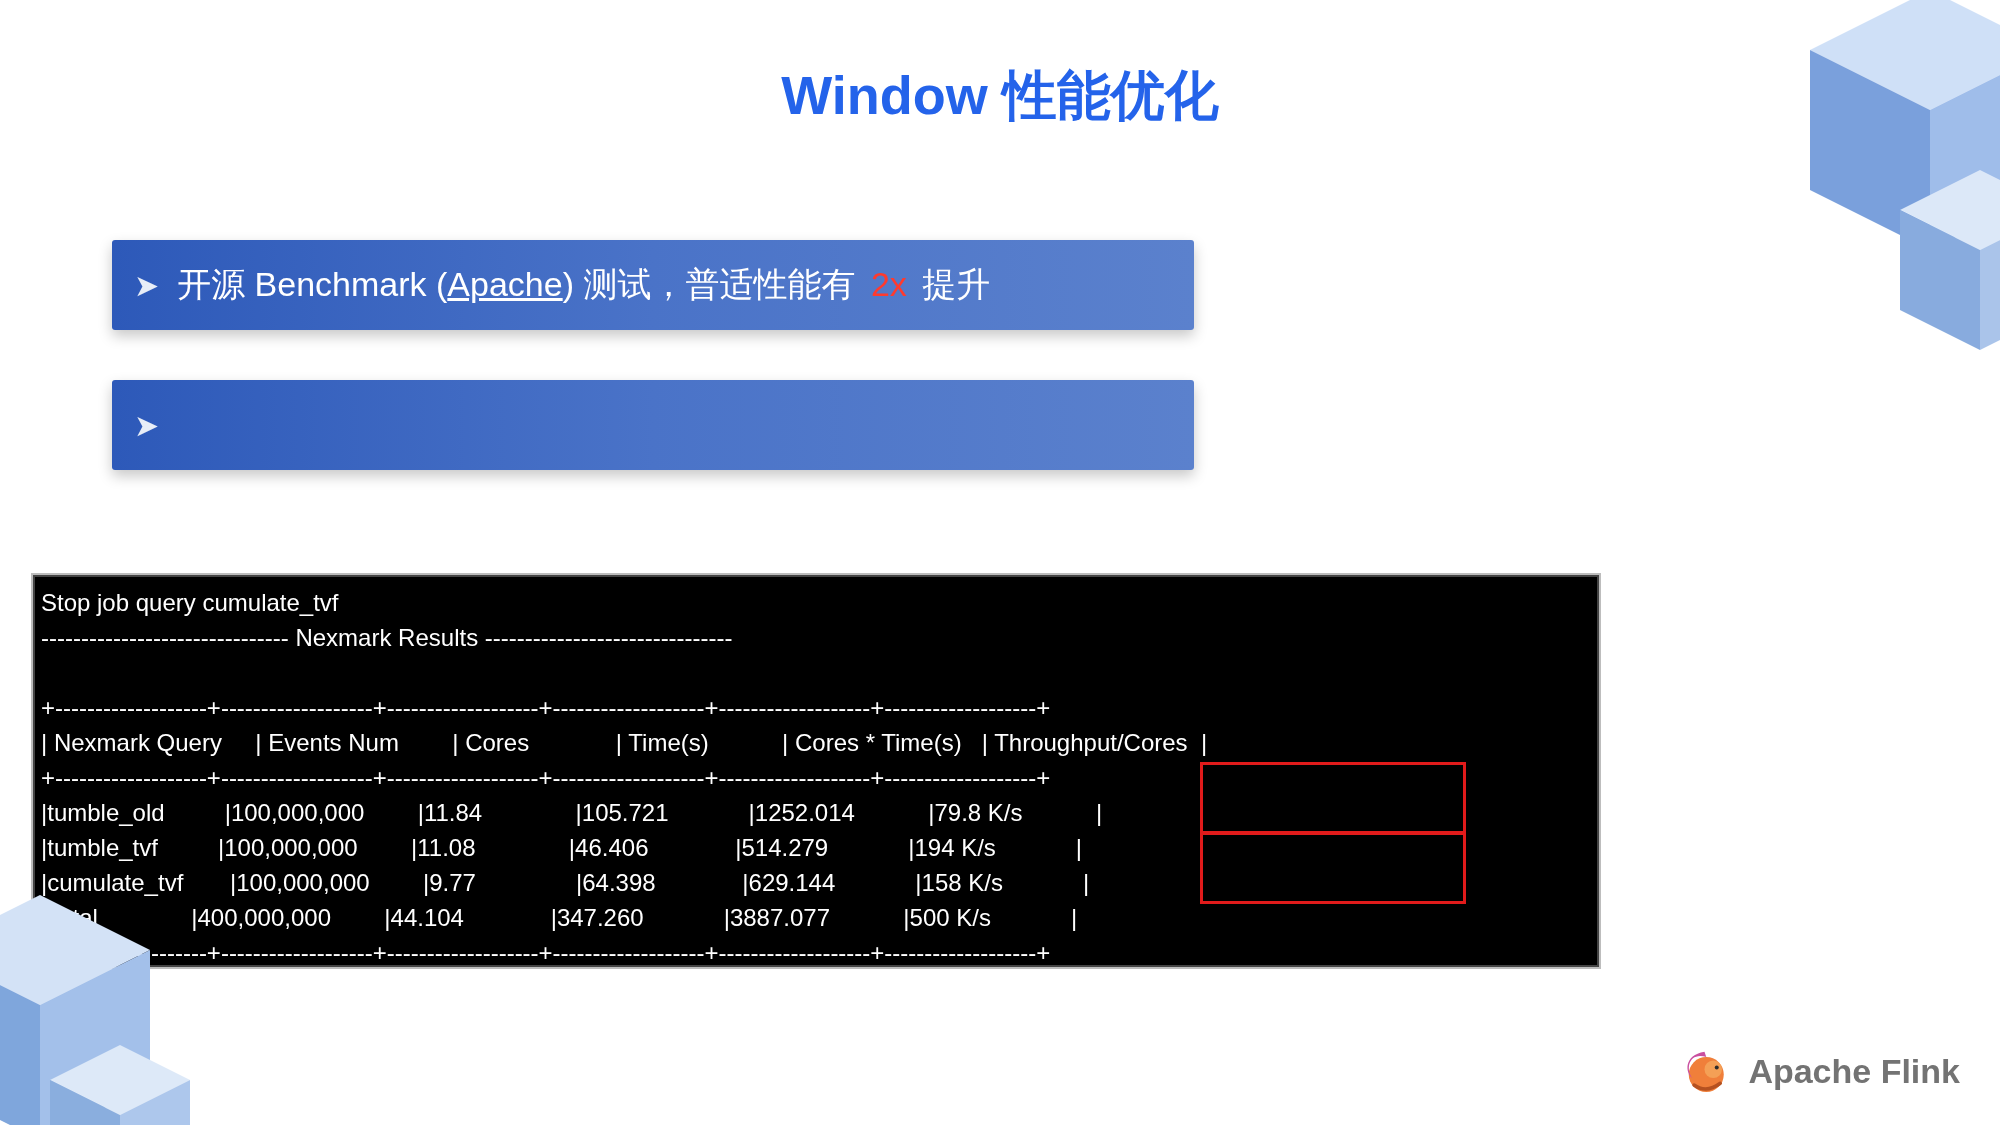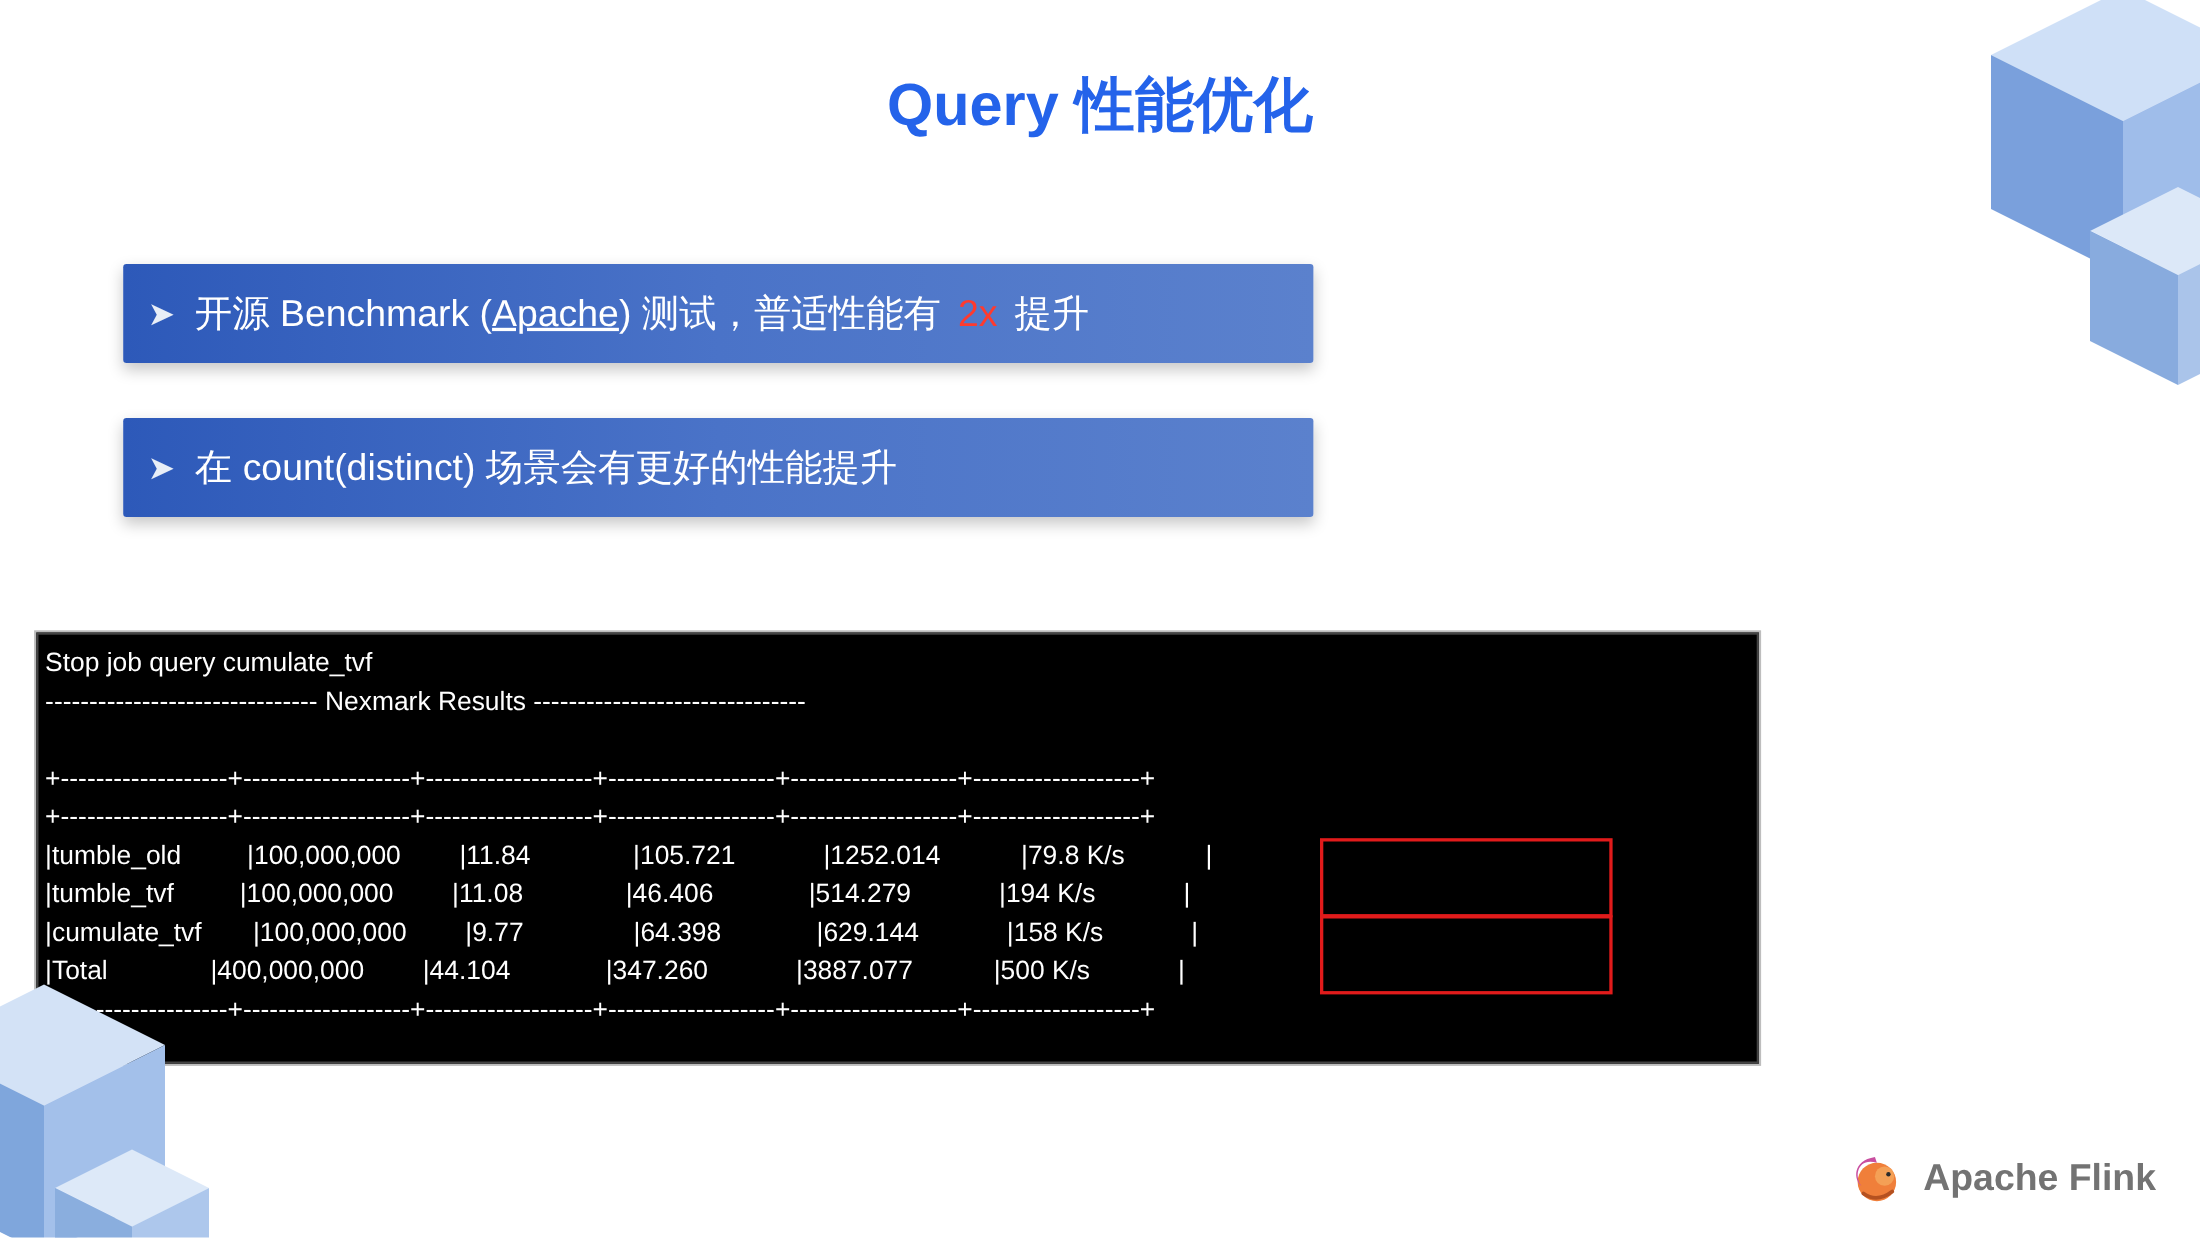--- a/index.html
+++ b/index.html
@@ -18,39 +18,39 @@
   .logo{position:absolute;right:40px;bottom:26px;display:flex;align-items:center;font-weight:800;font-size:34px;color:#737373}
   .logo svg{margin-right:12px}
   
   .deco{position:absolute;pointer-events:none}
   #decoTR{top:-50px;right:-110px}
   #decoBL{bottom:-90px;left:-90px}
 </style>
 </head>
 <body>
 
-<div class="title">Query 性能优化</div>
+<div class="title">Window 性能优化</div>
 
 <div id="b1" class="bullet">
   <span class="chev">➤</span>
   <span>
     <span>开源 Benchmark (</span><span class="uline">Apache</span><span>) 测试，普适性能有 </span><span class="x2">2x</span><span> 提升</span>
   </span>
 </div>
 
 <div id="b2" class="bullet">
   <span class="chev">➤</span>
-  <span>在 count(distinct) 场景会有更好的性能提升</span>
 </div>
 
 <div class="term">
 <pre>Stop job query cumulate_tvf</pre>
 <pre>------------------------------- Nexmark Results -------------------------------</pre>
 <pre> </pre>
 <pre>+-------------------+-------------------+-------------------+-------------------+-------------------+-------------------+</pre>
+<pre>| Nexmark Query     | Events Num        | Cores             | Time(s)           | Cores * Time(s)   | Throughput/Cores  |</pre>
 <pre>+-------------------+-------------------+-------------------+-------------------+-------------------+-------------------+</pre>
 <pre>|tumble_old         |100,000,000        |11.84              |105.721            |1252.014           |79.8 K/s           |</pre>
 <pre>|tumble_tvf         |100,000,000        |11.08              |46.406             |514.279            |194 K/s            |</pre>
 <pre>|cumulate_tvf       |100,000,000        |9.77               |64.398             |629.144            |158 K/s            |</pre>
 <pre>|Total              |400,000,000        |44.104             |347.260            |3887.077           |500 K/s            |</pre>
 <pre>+-------------------+-------------------+-------------------+-------------------+-------------------+-------------------+</pre>
 </div>
 
 <div id="hl1" class="hl"></div>
 <div id="hl2" class="hl"></div>

